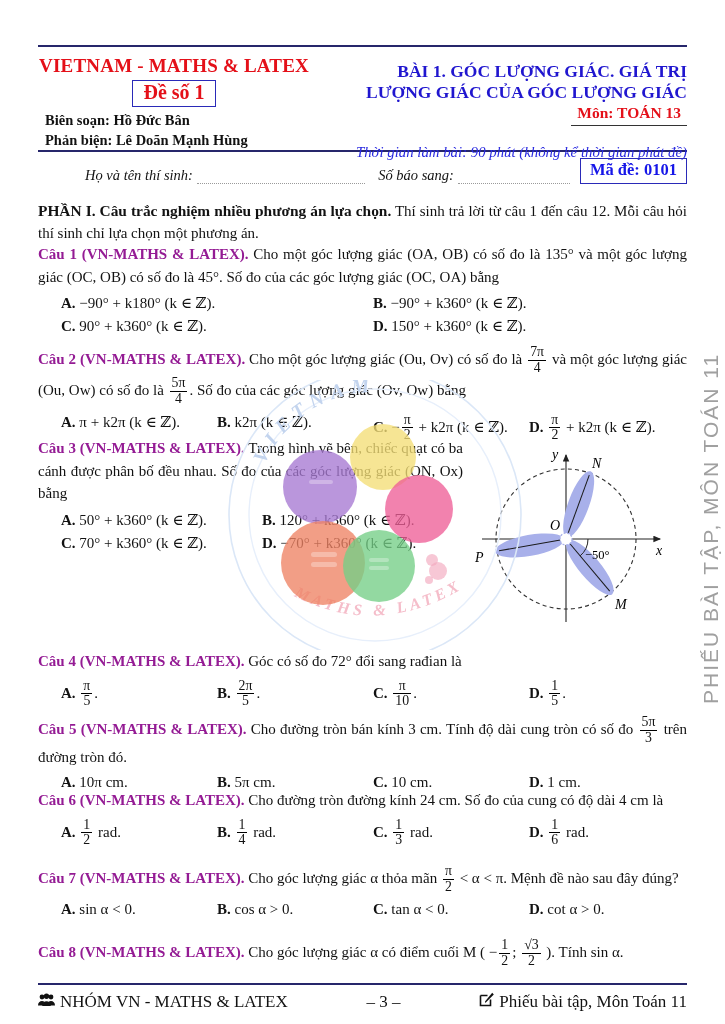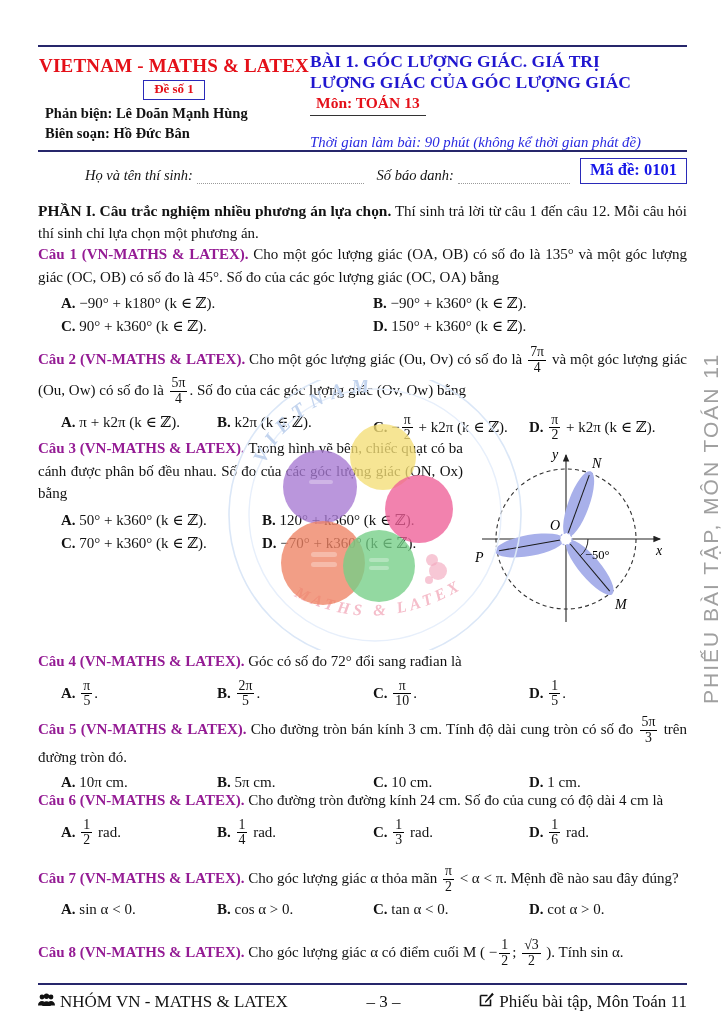--- a/index.html
+++ b/index.html
@@ -11,23 +11,23 @@
   
   .header{
     position:absolute;top:45px;left:38px;right:38px;height:103px;
     border-top:2px solid #26266b;border-bottom:2px solid #26266b;
     display:flex;
   }
   .header-left{width:272px;padding-top:8px;}
   .brand{color:#e41019;font-weight:bold;font-size:19px;text-align:center;letter-spacing:.2px;}
   .de-so-wrap{text-align:center;margin-top:3px;}
   .de-so{display:inline-block;border:1.4px solid #2a2ab8;color:#e41019;font-weight:bold;
-         font-size:13px;padding:0px 10px 2px;}
+         font-size:20px;padding:0px 10px 2px;}
   .editors{padding-left:7px;margin-top:3px;font-weight:bold;font-size:14.5px;line-height:1.38;}
-  .header-right{flex:1;text-align:left;padding-top:4px;}
+  .header-right{flex:1;text-align:right;padding-top:14px;}
   .doc-title{color:#2016cf;font-weight:bold;font-size:17.5px;line-height:1.18;}
   .subject{display:inline-block;color:#e41019;font-weight:bold;font-size:15.5px;margin-top:2px;
            border-bottom:1.6px solid #333;padding:0 6px 3px;}
   .duration{color:#2a2ae0;font-style:italic;font-size:14.8px;margin-top:18px;}
   
   .info-row{position:absolute;top:158px;left:38px;right:38px;display:flex;align-items:flex-end;}
   .info-lbl{font-style:italic;font-size:14.5px;white-space:nowrap;padding-left:9px;}
   .info-lbl.first{padding-left:47px;}
   .dots{border-bottom:1.2px dotted #9a9a9a;height:15px;}
   .dots.grow{flex:1;margin:0 4px;}
@@ -73,38 +73,38 @@
 </head>
 <body>
 
 <div class="header">
   <div class="header-left">
     <div class="brand">VIETNAM - MATHS &amp; LATEX</div>
     <div class="de-so-wrap">
       <span class="de-so">Đề số 1</span>
     </div>
     <div class="editors">
+      <div>Biên soạn: Hồ Đức Bân</div>
       <div>Phản biện: Lê Doãn Mạnh Hùng</div>
-      <div>Biên soạn: Hồ Đức Bân</div>
     </div>
   </div>
   <div class="header-right">
     <div class="doc-title">
       <div>BÀI 1. GÓC LƯỢNG GIÁC. GIÁ TRỊ</div>
       <div>LƯỢNG GIÁC CỦA GÓC LƯỢNG GIÁC</div>
     </div>
     <div><span class="subject">Môn: TOÁN 13</span></div>
     <div class="duration">Thời gian làm bài: 90 phút (không kể thời gian phát đề)</div>
   </div>
 </div>
 
 <div class="info-row">
   <span class="info-lbl first">Họ và tên thí sinh:</span>
   <span class="dots grow"></span>
-  <span class="info-lbl">Số báo danh:</span>
+  <span class="info-lbl">Số báo sang:</span>
   <span class="dots w110"></span>
   <div class="ma-de-box">Mã đề: 0101</div>
 </div>
 
 <div class="part-heading">
   <b>PHẦN I. Câu trắc nghiệm nhiều phương án lựa chọn.</b><span> Thí sinh trả lời từ câu 1 đến câu 12. Mỗi câu hỏi thí sinh chỉ lựa chọn một phương án.</span>
 </div>
 
 <div>
     <div class="question q1">

